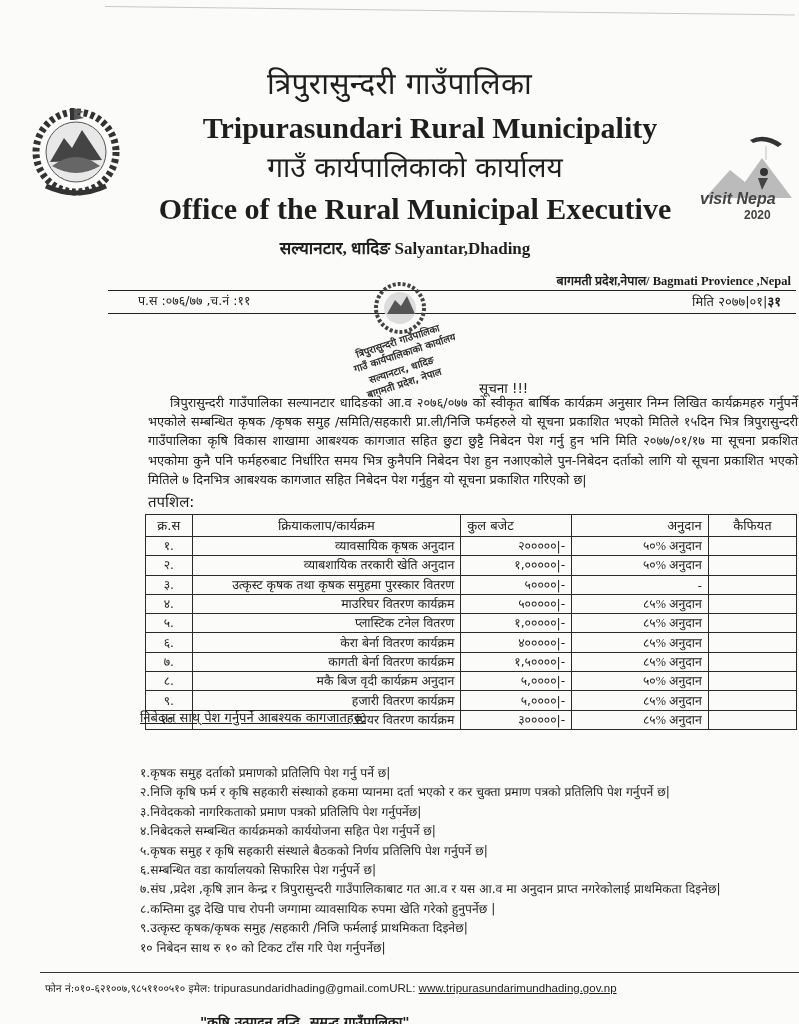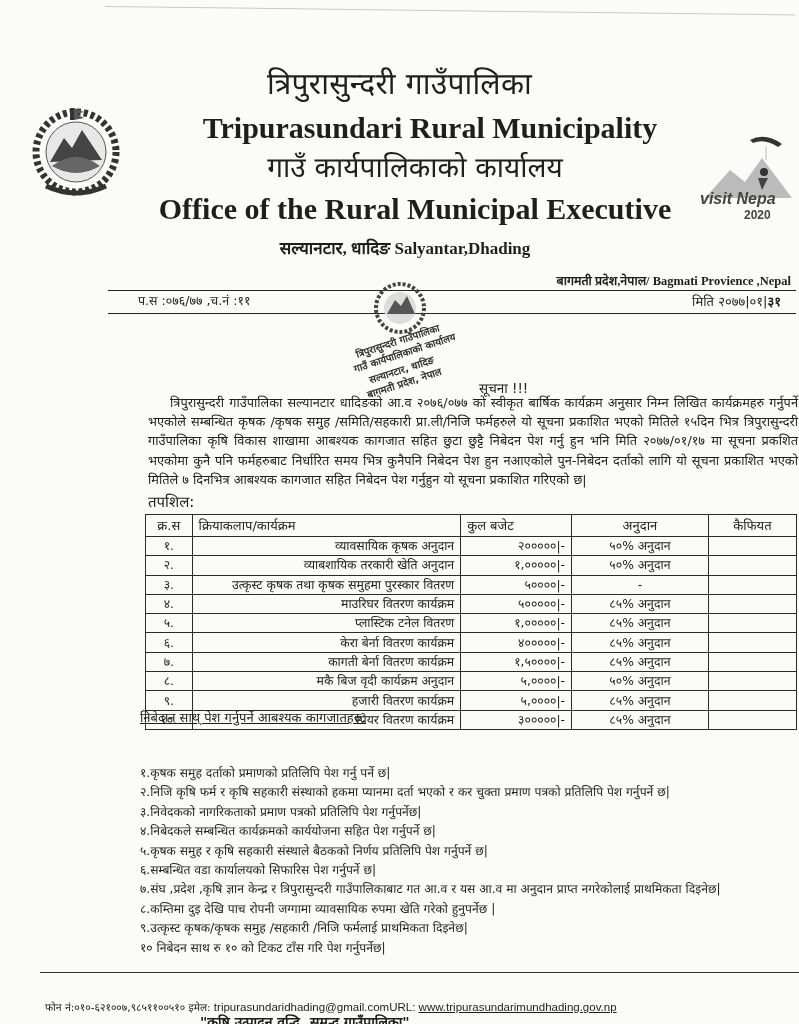--- a/index.html
+++ b/index.html
@@ -30,31 +30,31 @@
   .para { left: 148px; top: 393px; width: 650px; font-family: "DejaVu Sans", sans-serif; font-size: 12.8px; line-height: 19.2px; text-align: justify; }
   .para .indent { display: inline-block; width: 22px; }
   .tapashil { left: 148px; top: 491px; font-family: "DejaVu Sans", sans-serif; font-size: 15px; }
 
   table.prog { position: absolute; left: 145px; top: 514px; width: 652px; border-collapse: collapse; font-family: "DejaVu Sans", sans-serif; font-size: 12.3px; }
   table.prog th, table.prog td { border: 1.3px solid #2a2a2a; padding: 0 6px; height: 18.3px; line-height: 18px; white-space: nowrap; }
   table.prog th { font-weight: normal; font-size: 13px; height: 21px; }
   .c-sn { width: 35px; text-align: center; }
   .c-prog { width: 260px; text-align: right; }
   .c-budget { width: 95px; text-align: right; padding-left: 14px !important; }
-  .c-grant { width: 132px; text-align: center; }
+  .c-grant { width: 132px; text-align: right; font-family: Liberation Serif, serif; }
   .c-remark { width: 80px; text-align: center; }
-  th.c-prog { text-align: left; }
+  th.c-prog { text-align: center; }
   th.c-budget { text-align: left; padding-left: 6px !important; }
 
   .req-title { left: 140px; top: 708px; font-family: "DejaVu Sans", sans-serif; font-size: 13px; text-decoration: underline; }
   .req-list { left: 140px; top: 764px; width: 640px; margin: 0; padding: 0; list-style: none; font-family: "DejaVu Sans", sans-serif; font-size: 12.2px; }
   .req-list li { height: 19.4px; line-height: 19.4px; white-space: nowrap; }
 
   .foot-hr { left: 40px; top: 972px; width: 759px; height: 1px; background: #333; }
-  .foot { left: 45px; top: 981px; font-family: "Liberation Sans", sans-serif; font-size: 11.5px; white-space: nowrap; margin-top: 19px; }
+  .foot { left: 45px; top: 981px; font-family: "Liberation Sans", sans-serif; font-size: 11.5px; white-space: nowrap; }
   .foot .np { font-family: "DejaVu Sans", sans-serif; font-size: 10.5px; }
   .foot .url { text-decoration: underline; }
   .slogan { left: 200px; top: 1012px; width: 500px; height: 12px; overflow: hidden; font-family: "DejaVu Sans", sans-serif; font-size: 14px; font-weight: bold; }
 </style>
 </head>
 <body>
 
 <div class="abs topline"></div>
 
 <svg class="abs emblem-left" viewBox="0 0 92 100">

